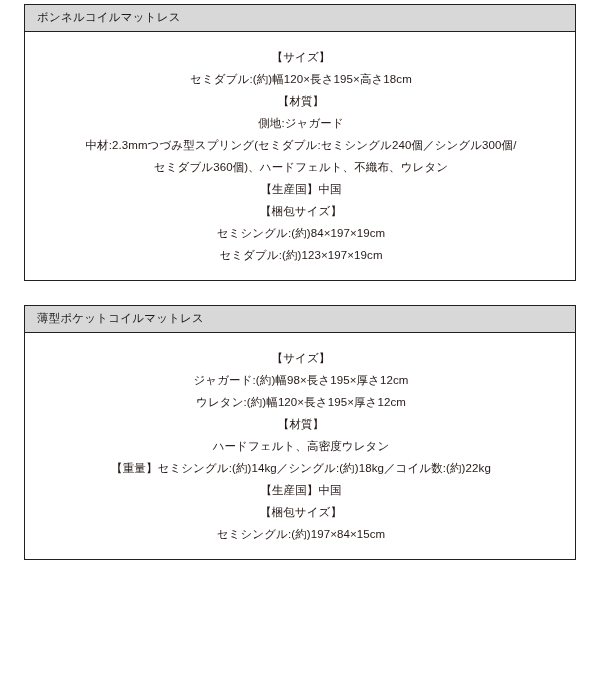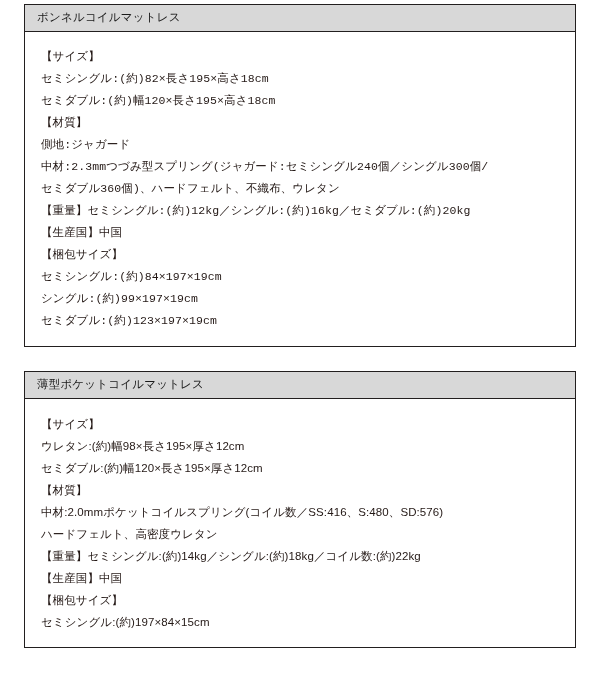--- a/index.html
+++ b/index.html
@@ -22,77 +22,73 @@
     padding: 0 24px;
   }
   .spec-block {
     border: 1px solid #221f1f;
     background: #ffffff;
     box-sizing: border-box;
     width: 100%;
   }
   .spec-block.first {
     margin-top: 4px;
-    font-family: Liberation Mono, monospace;
   }
   .spec-block.second {
     margin-top: 24px;
   }
   .spec-header {
     background: #d8d8d8;
     border-bottom: 1px solid #221f1f;
     font-size: 11.5px;
     line-height: 1.2;
     padding: 6px 10px 6px 12px;
     letter-spacing: 0.2px;
     color: #1a1a1a;
   }
   .spec-body {
     padding: 14px 14px 14px 16px;
+    text-align: center;
   }
   .spec-line {
     font-size: 11.5px;
     line-height: 22px;
     letter-spacing: 0.1px;
     white-space: nowrap;
     color: #231815;
   }
 </style>
 </head>
 <body>
 
 <div class="page">
 
   <section class="spec-block first">
     <div class="spec-header">ボンネルコイルマットレス</div>
     <div class="spec-body">
       <div class="spec-line">【サイズ】</div>
-      <div class="spec-line">セミシングル:(約)82×長さ195×高さ18cm</div>
       <div class="spec-line">セミダブル:(約)幅120×長さ195×高さ18cm</div>
       <div class="spec-line">【材質】</div>
       <div class="spec-line">側地:ジャガード</div>
-      <div class="spec-line">中材:2.3mmつづみ型スプリング(ジャガード:セミシングル240個／シングル300個/</div>
+      <div class="spec-line">中材:2.3mmつづみ型スプリング(セミダブル:セミシングル240個／シングル300個/</div>
       <div class="spec-line">セミダブル360個)、ハードフェルト、不織布、ウレタン</div>
-      <div class="spec-line">【重量】セミシングル:(約)12kg／シングル:(約)16kg／セミダブル:(約)20kg</div>
       <div class="spec-line">【生産国】中国</div>
       <div class="spec-line">【梱包サイズ】</div>
       <div class="spec-line">セミシングル:(約)84×197×19cm</div>
-      <div class="spec-line">シングル:(約)99×197×19cm</div>
       <div class="spec-line">セミダブル:(約)123×197×19cm</div>
     </div>
   </section>
 
   <section class="spec-block second">
     <div class="spec-header">薄型ポケットコイルマットレス</div>
     <div class="spec-body">
       <div class="spec-line">【サイズ】</div>
-      <div class="spec-line">ウレタン:(約)幅98×長さ195×厚さ12cm</div>
-      <div class="spec-line">セミダブル:(約)幅120×長さ195×厚さ12cm</div>
+      <div class="spec-line">ジャガード:(約)幅98×長さ195×厚さ12cm</div>
+      <div class="spec-line">ウレタン:(約)幅120×長さ195×厚さ12cm</div>
       <div class="spec-line">【材質】</div>
-      <div class="spec-line">中材:2.0mmポケットコイルスプリング(コイル数／SS:416、S:480、SD:576)</div>
       <div class="spec-line">ハードフェルト、高密度ウレタン</div>
       <div class="spec-line">【重量】セミシングル:(約)14kg／シングル:(約)18kg／コイル数:(約)22kg</div>
       <div class="spec-line">【生産国】中国</div>
       <div class="spec-line">【梱包サイズ】</div>
       <div class="spec-line">セミシングル:(約)197×84×15cm</div>
 
     </div>
   </section>
 
 </div>

